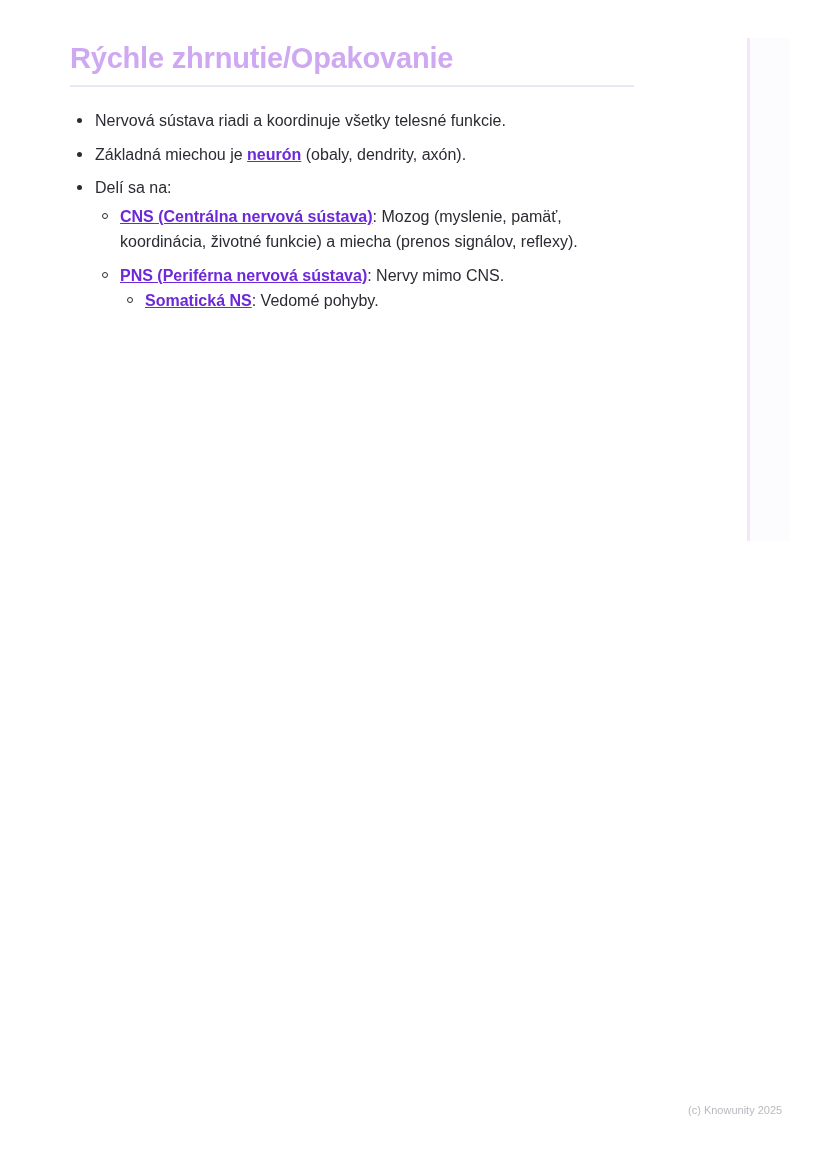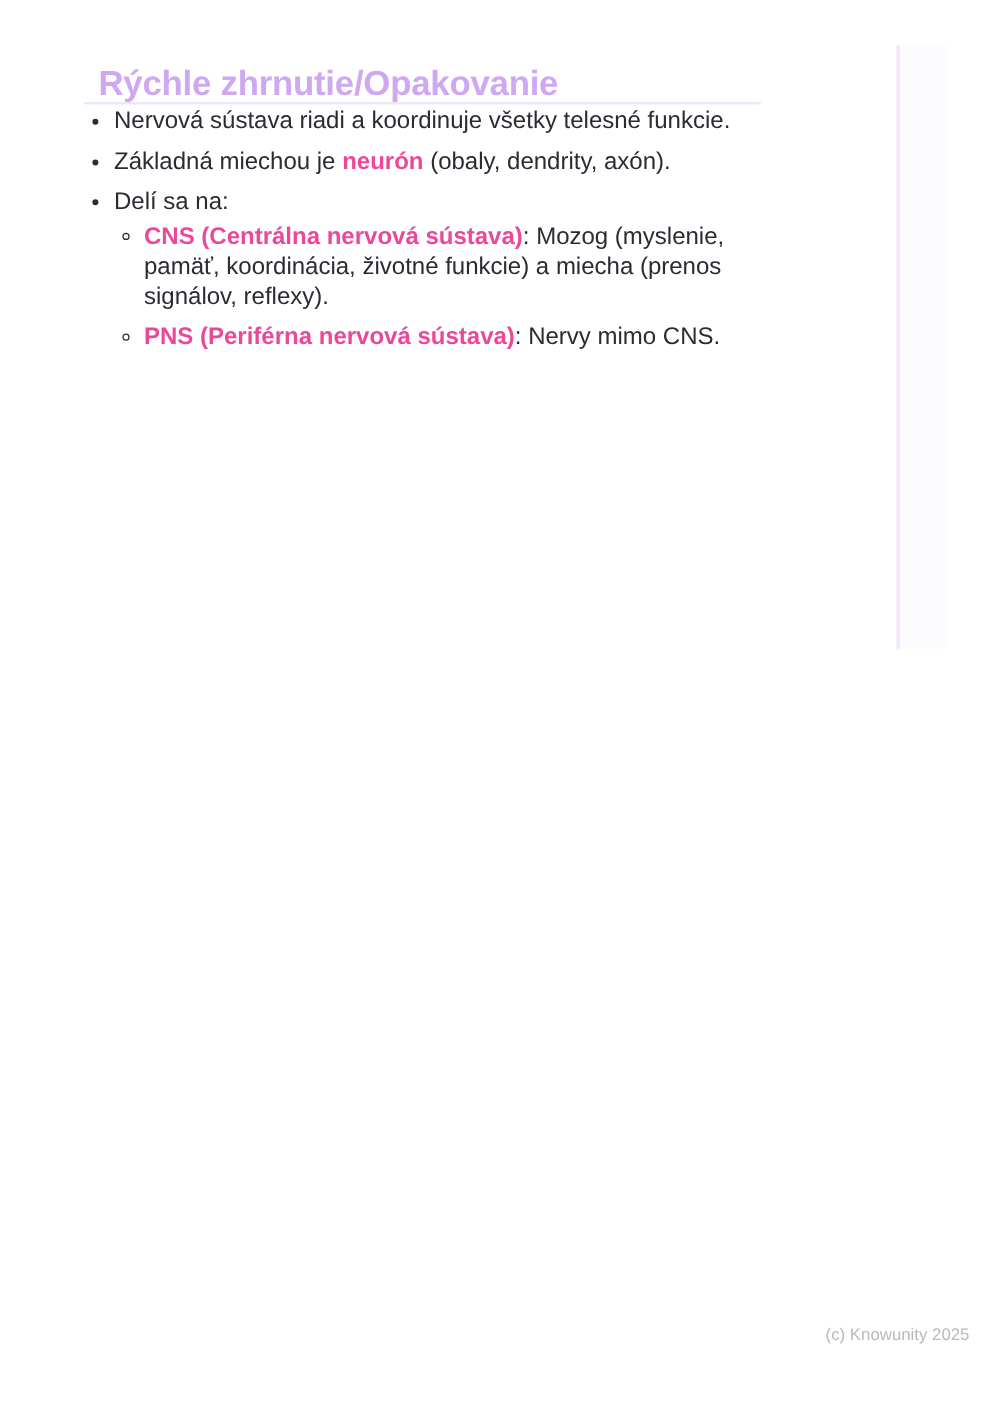--- a/index.html
+++ b/index.html
@@ -12,21 +12,21 @@
       height: 1171px;
       position: relative;
       overflow: hidden;
       font-family: "Liberation Sans", "DejaVu Sans", sans-serif;
       color: #2b2b33;
     }
     .page-title {
       position: absolute;
       left: 70px;
       top: 38px;
-      margin: 12px;
+      margin: 0;
       font-size: 29px;
       font-weight: 700;
       letter-spacing: -0.2px;
       color: #cfa8f2;
       line-height: 40px;
     }
     .title-rule {
       position: absolute;
       left: 70px;
       top: 85px;
@@ -40,23 +40,23 @@
       top: 38px;
       width: 43px;
       height: 503px;
       background: #fcfbfe;
       border-left: 3px solid #f3e6fb;
       box-sizing: border-box;
     }
     .content {
       position: absolute;
       left: 70px;
-      top: 89px;
+      top: 108px;
       width: 560px;
-      font-size: 20px;
+      font-size: 16px;
       line-height: 25px;
       color: #2b2b33;
     }
     ul { margin: 0; padding: 0; list-style: none; }
     li { position: relative; }
     .l1 > li {
       padding-left: 25px;
       margin-bottom: 8.5px;
     }
     .l1 > li::before {
@@ -85,27 +85,27 @@
       height: 4px;
       border-radius: 50%;
       border: 1.3px solid #2b2b33;
       background: transparent;
     }
     .l3 > li {
       padding-left: 25px;
       margin-bottom: 8.5px;
     }
     .l3 > li:last-child { margin-bottom: 0; }
-    b { font-weight: 700; color: #ec4899; }
+    b { font-weight: 700; color: #6d28d9; text-decoration: underline; }
     .l1 > li.after-nested { margin-top: 16px; }
     .footer {
       position: absolute;
       left: 688px;
       top: 1104px;
-      font-size: 14px;
+      font-size: 11px;
       color: #b9b9bf;
       white-space: nowrap;
     }
   </style>
 </head>
 <body>
 
 <h1 class="page-title">Rýchle zhrnutie/Opakovanie</h1>
 <div class="title-rule"></div>
 
@@ -118,20 +118,21 @@
     <li><span>Základná miechou je </span><b>neurón</b><span> (obaly, dendrity, axón).</span></li>
 
 
     <li>
       <span>Delí sa na:</span>
       <ul class="l2">
         <li><b>CNS (Centrálna nervová sústava)</b><span>: Mozog (myslenie, pamäť, koordinácia, životné funkcie) a miecha (prenos signálov, reflexy).</span></li>
         <li>
           <b>PNS (Periférna nervová sústava)</b><span>: Nervy mimo CNS.</span>
           <ul class="l3">
+            <li><b>Somatická NS</b><span>: Vedomé pohyby.</span></li>
           </ul>
         </li>
       </ul>
     </li>
 
 
   </ul>
 </div>
 
 <div class="footer">(c) Knowunity 2025</div>

